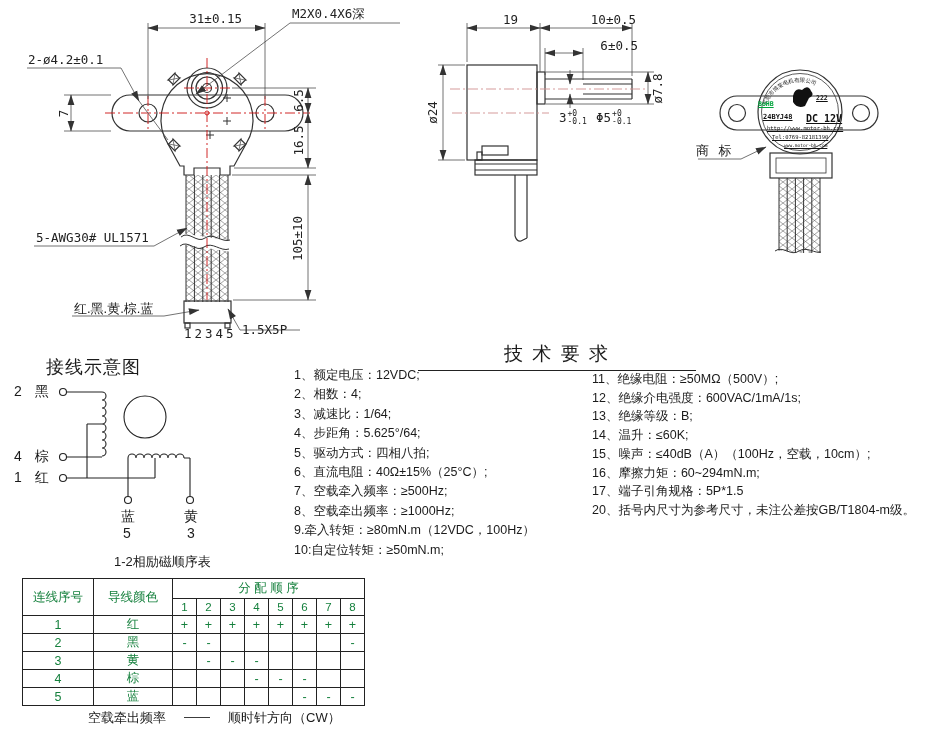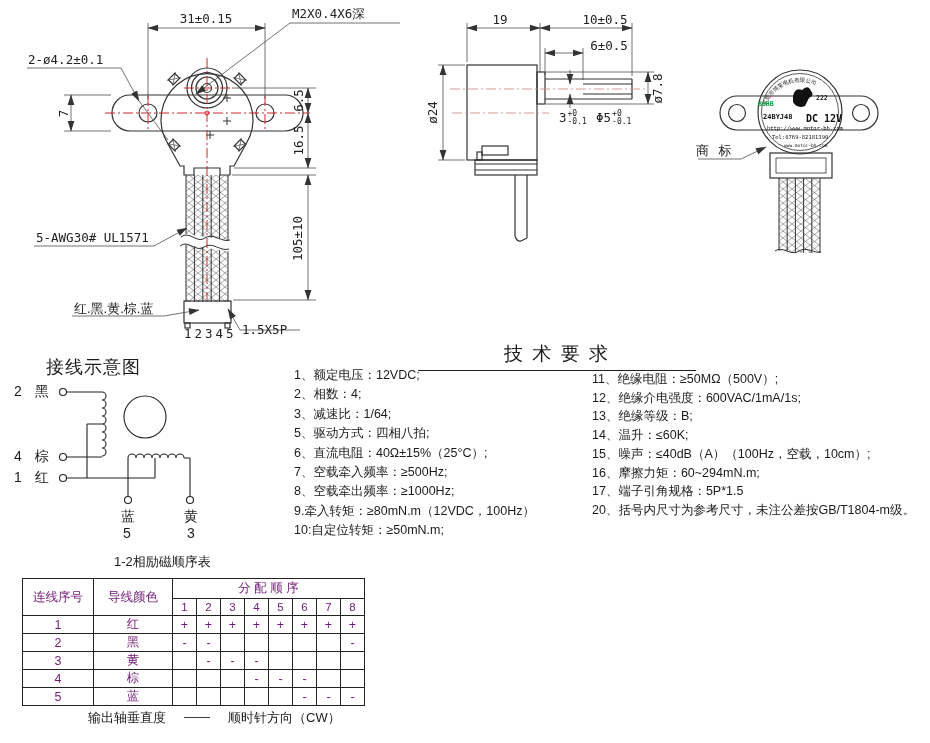--- a/index.html
+++ b/index.html
@@ -2,33 +2,33 @@
 <html><head>
 <meta charset="utf-8">
 <style>
   html,body{margin:0;padding:0;background:#fff;}
   #page{position:relative;width:930px;height:743px;background:#fff;overflow:hidden;
         font-family:"Liberation Sans",sans-serif;color:#1b1b1b;}
   #linework{position:absolute;left:0;top:0;}
   .t{position:absolute;white-space:nowrap;}
   .dim{font-family:"DejaVu Sans Mono",monospace;font-size:12.5px;color:#222;}
   .vdim{transform:rotate(-90deg);transform-origin:center;text-align:center;}
-  .ctr{text-align:center;}
+  .ctr{text-align:right;}
   .tolg{display:flex;align-items:center;gap:1px;}
   .tols{display:flex;flex-direction:column;font-size:8px;line-height:7.5px;}
   .techcol{position:absolute;font-size:12.5px;white-space:nowrap;color:#1b1b1b;}
   .tech-title{position:absolute;left:418px;top:333px;width:278px;text-align:center;
       font-size:19px;letter-spacing:2px;border-bottom:1.2px solid #222;padding-bottom:3px;margin-top:8px;}
   .lbl{font-size:13px;color:#1b1b1b;}
   table.seq{position:absolute;left:22px;top:578px;border-collapse:collapse;
-      font-size:12.5px;color:#701a75;table-layout:fixed;}
+      font-size:12.5px;color:#15803d;table-layout:fixed;}
   table.seq td{border:1px solid #222;text-align:center;padding:0;}
   .sch-lbl{position:absolute;font-size:14px;display:flex;gap:13px;}
   .note{position:absolute;left:88px;top:709px;font-size:13px;display:flex;gap:18px;}
-  .backtext{position:absolute;font-family:"DejaVu Sans Mono",monospace;color:#111;}
+  .backtext{position:absolute;font-family:"DejaVu Sans Mono",monospace;color:#111;text-decoration:underline;}
 </style>
 </head>
 <body>
 
 <div id="page">
 
 <svg id="linework" width="930" height="743" viewBox="0 0 930 743">
   <defs>
     <marker id="arr" viewBox="0 0 10 8" refX="9.5" refY="4" markerWidth="11" markerHeight="8.5" orient="auto-start-reverse" markerUnits="userSpaceOnUse">
       <path d="M0,0.8 L10,4 L0,7.2 Z" fill="#333"></path>
@@ -251,20 +251,21 @@
 <div class="t" style="left:121px;top:508px;font-size:14px">蓝</div>
 <div class="t" style="left:123px;top:525px;font-size:14px">5</div>
 <div class="t" style="left:184px;top:508px;font-size:14px">黄</div>
 <div class="t" style="left:187px;top:525px;font-size:14px">3</div>
 
 <div class="tech-title">技  术  要  求</div>
 <div class="techcol" style="left:294px;top:366px;line-height:19.4px">
   <div>1、额定电压：12VDC;</div>
   <div>2、相数：4;</div>
   <div>3、减速比：1/64;</div>
+  <div>4、步距角：5.625°/64;</div>
   <div>5、驱动方式：四相八拍;</div>
   <div>6、直流电阻：40Ω±15%（25°C）;</div>
   <div>7、空载牵入频率：≥500Hz;</div>
   <div>8、空载牵出频率：≥1000Hz;</div>
   <div>9.牵入转矩：≥80mN.m（12VDC，100Hz）</div>
   <div>10:自定位转矩：≥50mN.m;</div>
 </div>
 <div class="techcol" style="left:592px;top:370px;line-height:18.7px">
   <div>11、绝缘电阻：≥50MΩ（500V）;</div>
   <div>12、绝缘介电强度：600VAC/1mA/1s;</div>
@@ -350,18 +351,18 @@
           <td></td>
           <td></td>
           <td></td>
           <td>-</td>
           <td>-</td>
           <td>-</td>
   </tr>
 </tbody>
     </table>
 <div class="note">
-  <span>输出轴垂直度</span>
+  <span>空载牵出频率</span>
   <span>——</span>
   <span>顺时针方向（CW）</span>
 </div>
 
 </div>
 
 </body></html>

